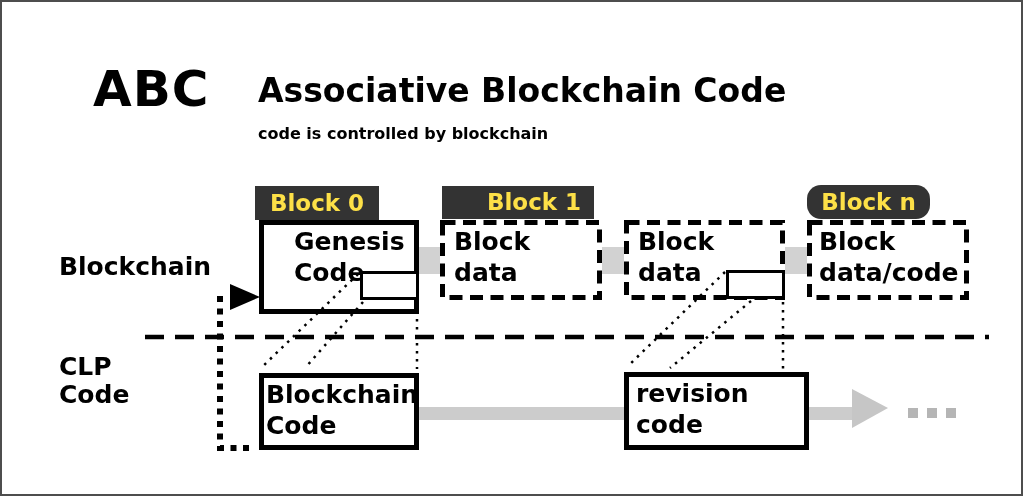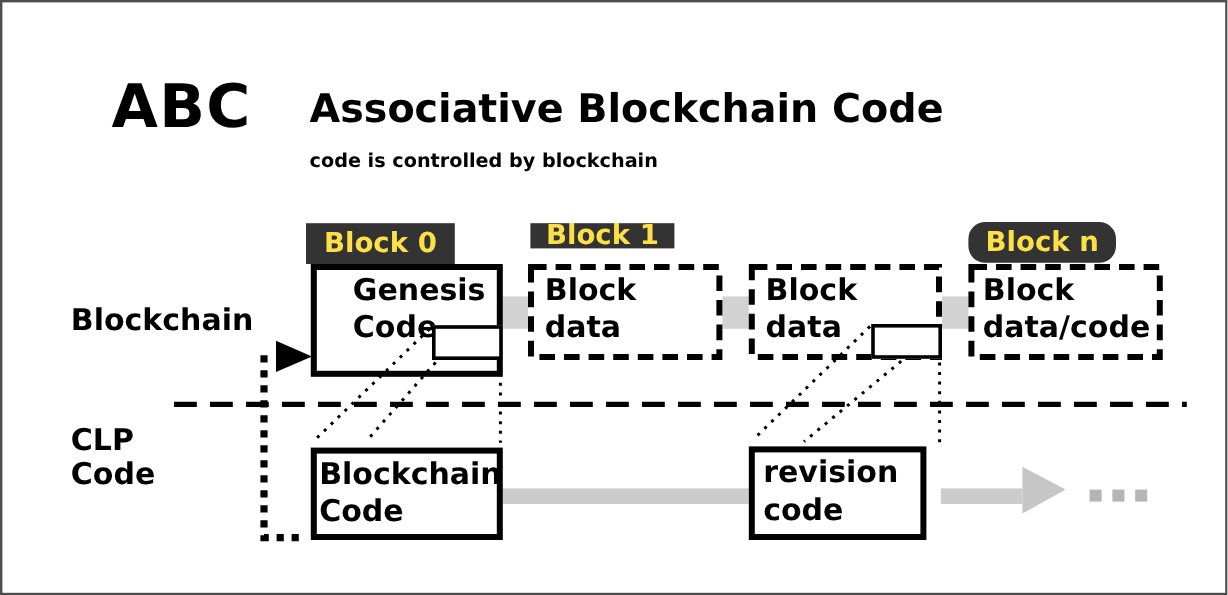--- a/index.html
+++ b/index.html
@@ -27,33 +27,33 @@
   .lbl-clp { left: 57px; top: 320px; margin-top: 32px; }
   .lbl-code { left: 57px; top: 380px; }
   .block-tag {
     position: absolute; z-index: 2;
     background: #333333; color: #fde047;
     font-size: 23px;
     display: flex; align-items: center; justify-content: center;
     line-height: 1;
   }
   .tag-0 { left: 253px; top: 184px; width: 124px; height: 34px; }
-  .tag-1 { left: 440px; top: 184px; width: 120px; height: 21px; }
+  .tag-1 { left: 440px; top: 184px; width: 120px; height: 33px; padding-left: 32px; }
   .tag-n { left: 805px; top: 183px; width: 123px; height: 34px; border-radius: 14px; }
   .box-solid {
     position: absolute; z-index: 2;
     background: #ffffff;
     border: 5px solid #000000;
     box-sizing: border-box;
     font-size: 25px; line-height: 31px;
     white-space: pre-line;
   }
   .box-genesis { left: 257px; top: 218px; width: 160px; height: 94px; padding: 1px 0 0 30px; }
   .box-bc-code { left: 257px; top: 371px; width: 160px; height: 77px; padding: 1px 0 0 2px; }
-  .box-revision { left: 622px; top: 370px; width: 148px; height: 78px; padding: 1px 0 0 7px; }
+  .box-revision { left: 622px; top: 370px; width: 185px; height: 78px; padding: 1px 0 0 7px; }
   .dashed-body {
     position: absolute; z-index: 2;
     font-size: 25px; line-height: 31px;
     white-space: pre-line;
   }
   .body-1 { left: 452px; top: 224px; }
   .body-2 { left: 636px; top: 224px; }
   .body-n { left: 817px; top: 224px; }
   .chip {
     position: absolute; z-index: 4;

